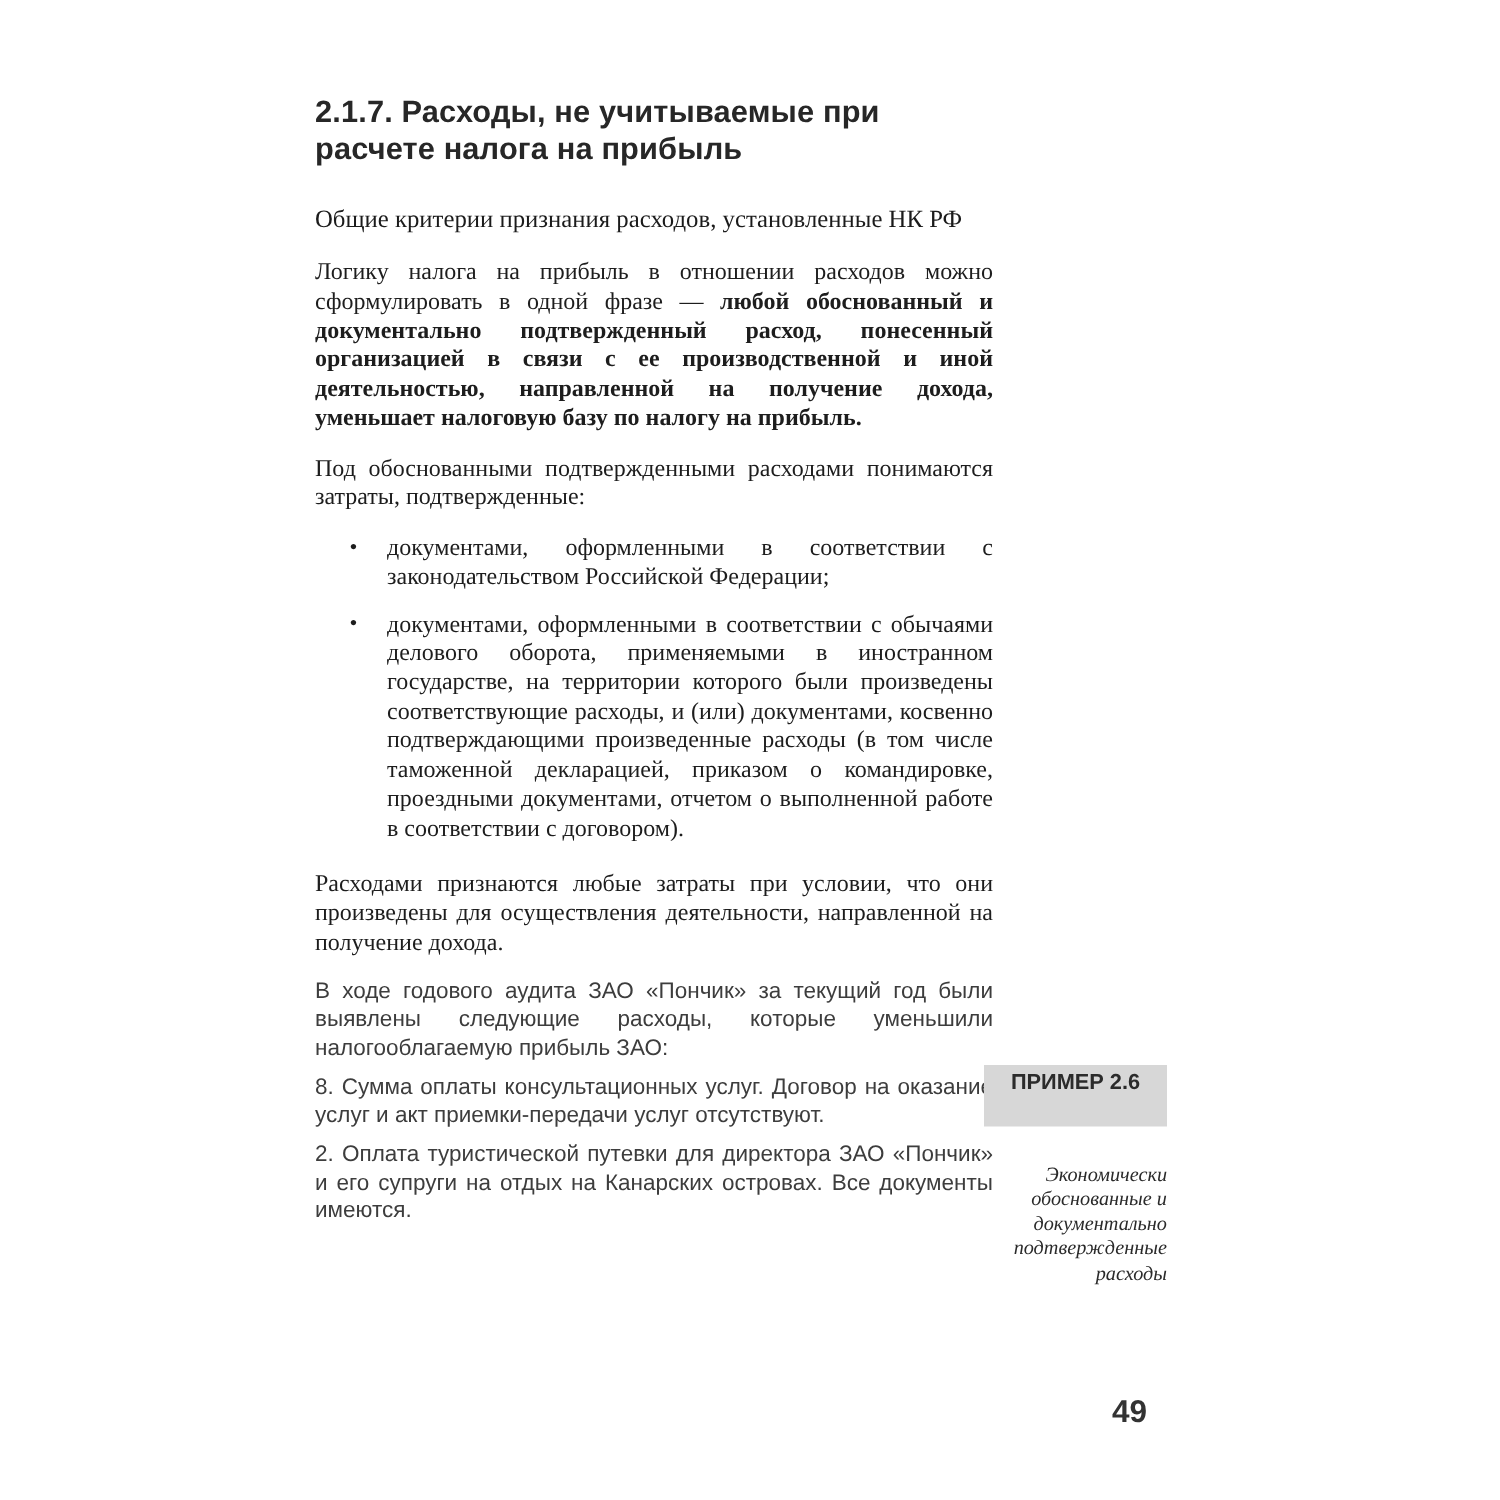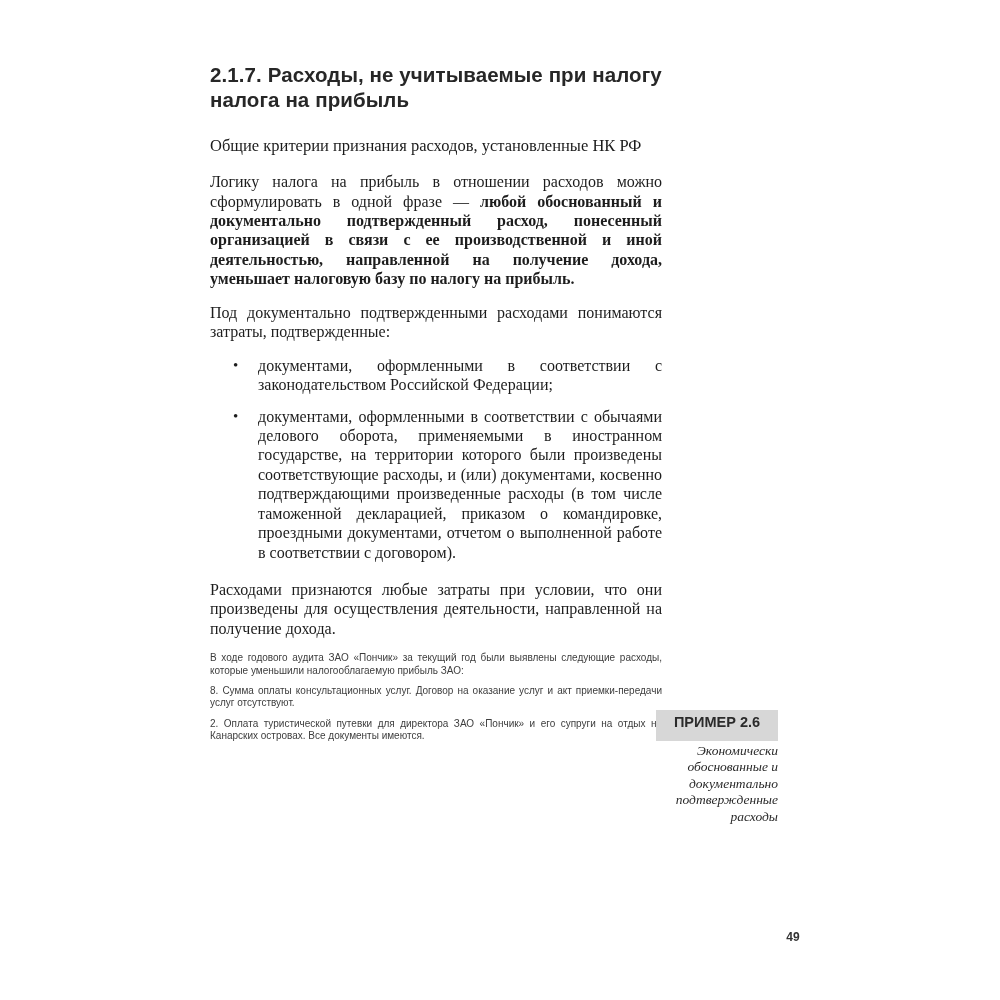--- a/index.html
+++ b/index.html
@@ -66,76 +66,76 @@
     flex: 1;
     font-family: "Liberation Serif", serif;
     font-size: 16px;
     line-height: 1.215;
     text-align: justify;
     color: #1d1d1d;
   }
 
   .example-para {
     font-family: "Liberation Sans", sans-serif;
-    font-size: 10px;
+    font-size: 15px;
     line-height: 1.24;
     text-align: justify;
     color: #3d3d3d;
     margin: 0 0 8px 0;
   }
   .example-intro { margin-top: 0; }
 
   .sidebar {
     position: absolute;
     left: 656px; top: 710px;
     width: 122px;
   }
   .example-badge {
     background: #d7d7d7;
     text-align: center;
-    padding: 4px 0 11px 0;
+    padding: 4px 0 21px 0;
     font-family: "Liberation Sans", sans-serif;
     font-weight: bold;
     font-size: 14.5px;
     color: #2b2b2b;
   }
   .sidebar-caption {
-    margin-top: 2px;
+    margin-top: 24px;
     font-family: "Liberation Serif", serif;
     font-style: italic;
     font-size: 13.5px;
     line-height: 1.22;
     text-align: right;
     color: #2a2a2a;
   }
 
   .page-number {
     position: absolute;
-    left: 772px; top: 930px;
+    left: 732px; top: 930px;
     width: 42px;
     text-align: center;
     font-family: "Liberation Sans", sans-serif;
     font-weight: bold;
-    font-size: 12px;
+    font-size: 21px;
     color: #333333;
   }
 </style>
 </head>
 <body>
 
 <div class="main-col">
 
-  <h1 class="section-title">2.1.7. Расходы, не учитываемые при налогу налога на прибыль</h1>
+  <h1 class="section-title">2.1.7. Расходы, не учитываемые при расчете налога на прибыль</h1>
 
   <h2 class="sub-title">Общие критерии признания расходов, установленные НК РФ</h2>
 
   <p class="para"><span>Логику налога на прибыль в отношении расходов можно сформулировать в одной фразе — </span><span class="bold">любой обоснованный и документально подтвержденный расход, понесенный организацией в связи с ее производственной и иной деятельностью, направленной на получение дохода, уменьшает налоговую базу по налогу на прибыль.</span></p>
 
 
-  <p class="para">Под документально подтвержденными расходами понимаются затраты, подтвержденные:</p>
+  <p class="para">Под обоснованными подтвержденными расходами понимаются затраты, подтвержденные:</p>
 
   <ul class="bullet-list">
     <li>
       <span class="bullet-dot">•</span>
       <span class="bullet-text">документами, оформленными в соответствии с законодательством Российской Федерации;</span>
     </li>
     <li>
       <span class="bullet-dot">•</span>
       <span class="bullet-text">документами, оформленными в соответствии с обычаями делового оборота, применяемыми в иностранном государстве, на территории которого были произведены соответствующие расходы, и (или) документами, косвенно подтверждающими произведенные расходы (в том числе таможенной декларацией, приказом о командировке, проездными документами, отчетом о выполненной работе в соответствии с договором).</span>
     </li>

